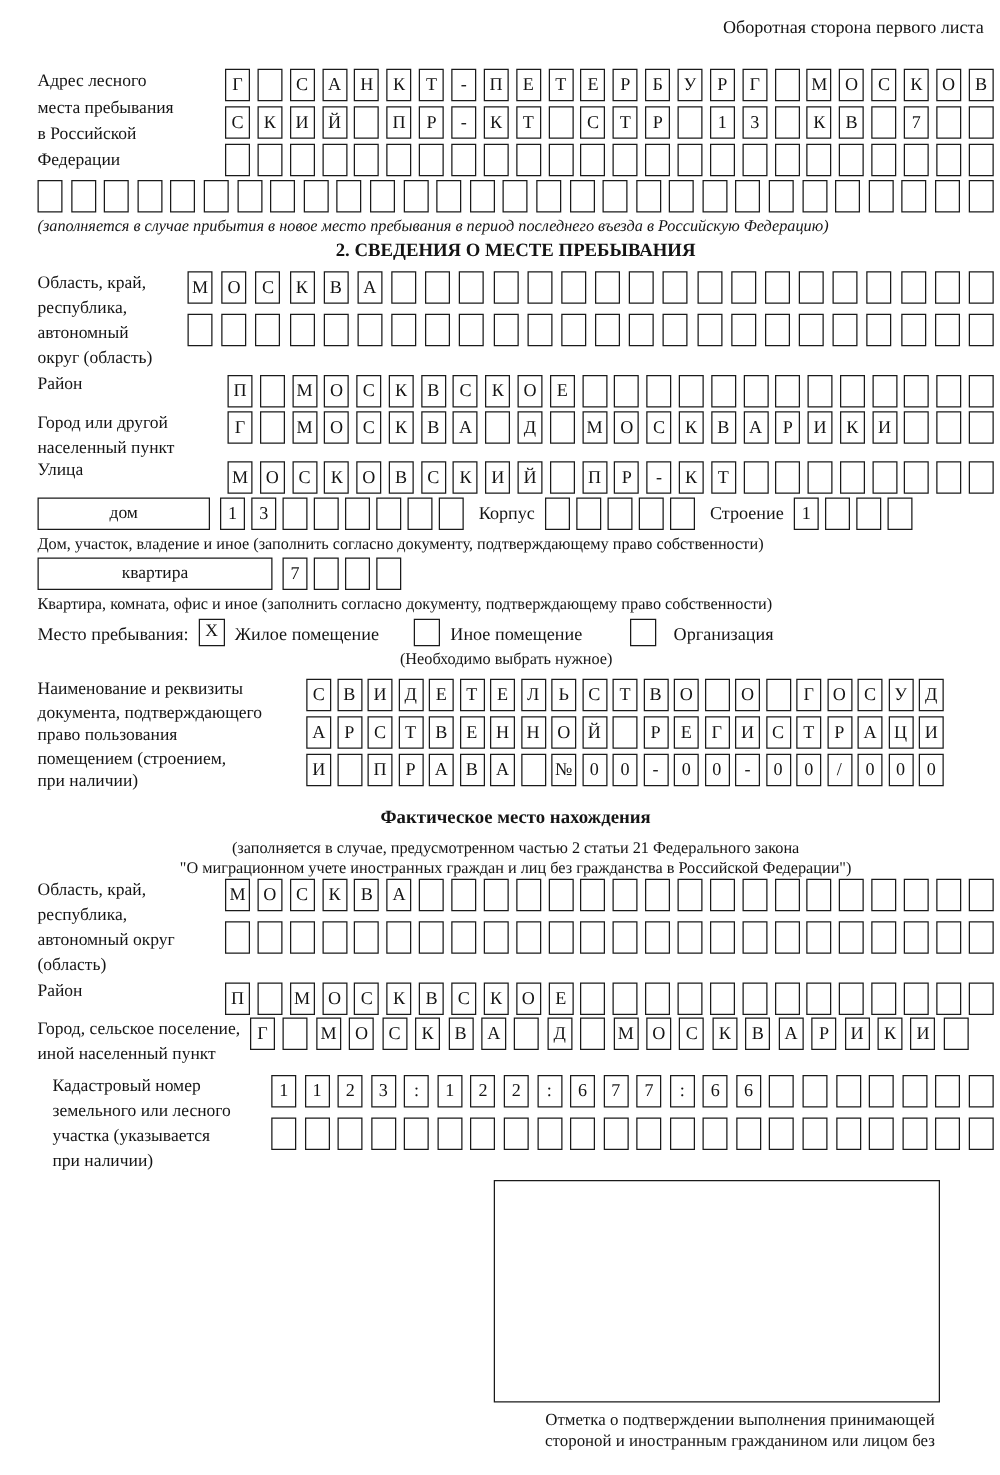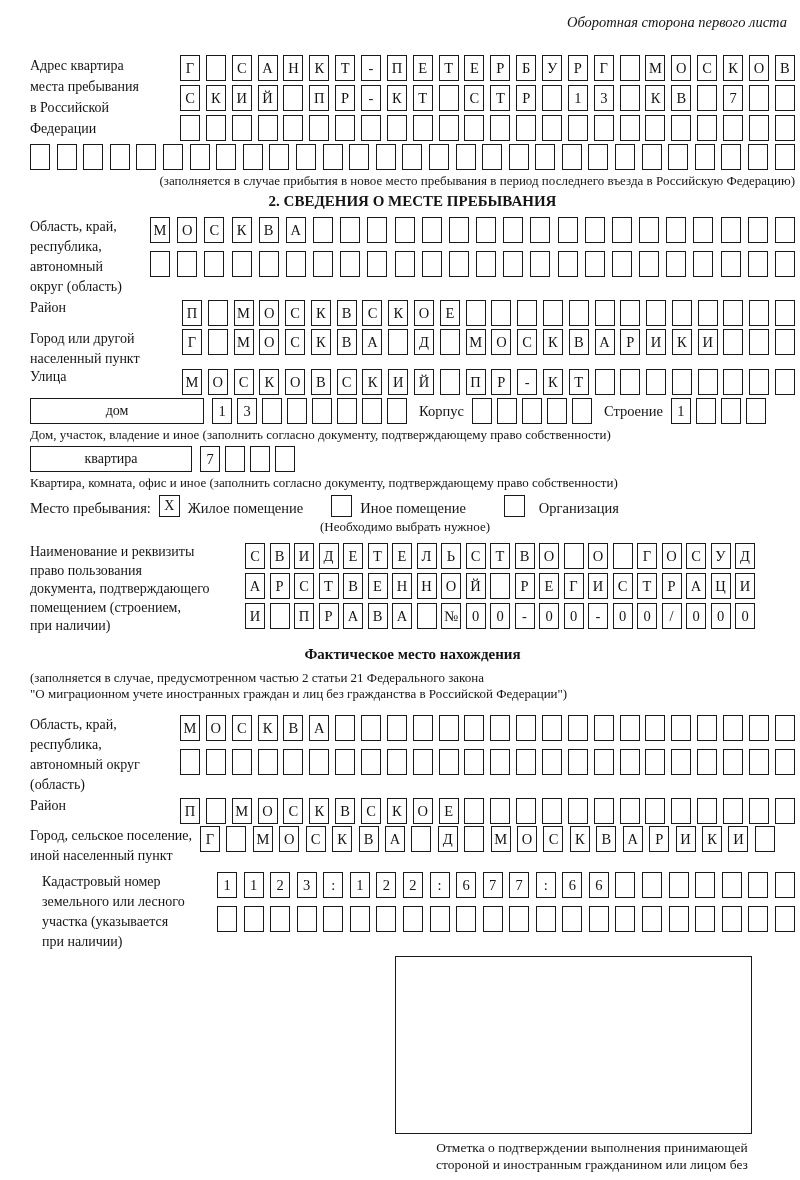--- a/index.html
+++ b/index.html
@@ -15,32 +15,32 @@
   .cellcol.gap8{gap:8px;}
 
   .row{display:flex;align-items:flex-start;}
   .lbl{flex:none;font-size:14px;}
   .lbl div{line-height:20px;white-space:nowrap;}
   .prevlbl div{line-height:21px;}
   .doclbl div{line-height:18.5px;}
   .w120{width:120px;} .w150{width:150px;} .w152{width:152px;} .w170{width:170px;}
   .w175{width:175px;margin-left:12px;} .w215{width:215px;}
 
-  .top-note{font-size:14.5px;text-align:right;padding-right:8px;margin-bottom:24px;font-style:italic;}
+  .top-note{font-size:14.5px;text-align:right;padding-right:8px;margin-bottom:24px;}
   .note{font-size:13px;line-height:16px;}
-  .note.center{text-align:right;}
+  .note.center{text-align:left;font-style:italic;}
   .m-note{margin:3px 0 4px;}
   .sec-title{font-size:15px;font-weight:bold;text-align:center;margin:2px 0 7px;}
   .fact-title{margin-top:10px;}
-  .fact-notes{margin:2px 0 12px;}
+  .fact-notes{text-align:center;margin:2px 0 0;}
   .fact-notes div{line-height:16.5px;}
 
   .fbox{box-sizing:border-box;height:26px;border:1.6px solid #1a1a1a;flex:none;
         display:flex;align-items:center;justify-content:center;font-size:14px;}
-  .fbox.house{width:174px;} .fbox.flat{width:162px;}
+  .fbox.house{width:138px;} .fbox.flat{width:188px;}
   .inline-lbl{font-size:14.5px;line-height:26px;margin:0 8px 0 12px;flex:none;}
   .mb2{margin-bottom:2px;} .mb3{margin-bottom:3px;} .mb4{margin-bottom:4px;} .mb6{margin-bottom:6px;}
   .ml8{margin-left:8px;}
 
   .stay{display:flex;align-items:flex-end;font-size:14.5px;margin-bottom:2px;}
   .chk{box-sizing:border-box;flex:none;width:21px;height:22px;border:1.6px solid #1a1a1a;
        display:flex;align-items:center;justify-content:center;font-size:14px;}
   .stay-note{margin:1px 0 8px 170px;width:290px;text-align:right;font-size:13px;}
 
   .stamp-box{box-sizing:border-box;width:357px;height:178px;border:1.8px solid #1a1a1a;
@@ -50,21 +50,21 @@
 </style>
 </head>
 <body>
 
 <div class="sheet">
 
   <div class="top-note">Оборотная сторона первого листа</div>
 
   <div class="row mb3">
     <div class="lbl prevlbl w150">
-        <div>Адрес квартира</div>
+        <div>Адрес лесного</div>
         <div>места пребывания</div>
         <div>в Российской</div>
         <div>Федерации</div>
       </div>
     <div class="cellcol">
       <div class="cr">
           <span class="cb">Г</span>
           <span class="cb"></span>
           <span class="cb">С</span>
           <span class="cb">А</span>
@@ -386,22 +386,22 @@
     <span class="chk" style="margin-left:28px"></span>
     <span style="margin-left:8px">Иное помещение</span>
     <span class="chk" style="margin-left:38px"></span>
     <span style="margin-left:14px">Организация</span>
   </div>
   <div class="stay-note">(Необходимо выбрать нужное)</div>
 
   <div class="row" style="margin-bottom:8px">
     <div class="lbl doclbl w215">
         <div>Наименование и реквизиты</div>
+        <div>документа, подтверждающего</div>
         <div>право пользования</div>
-        <div>документа, подтверждающего</div>
         <div>помещением (строением,</div>
         <div>при наличии)</div>
       </div>
     <div class="cellcol" style="max-width:510px">
       <div class="cr">
           <span class="cb">С</span>
           <span class="cb">В</span>
           <span class="cb">И</span>
           <span class="cb">Д</span>
           <span class="cb">Е</span>

